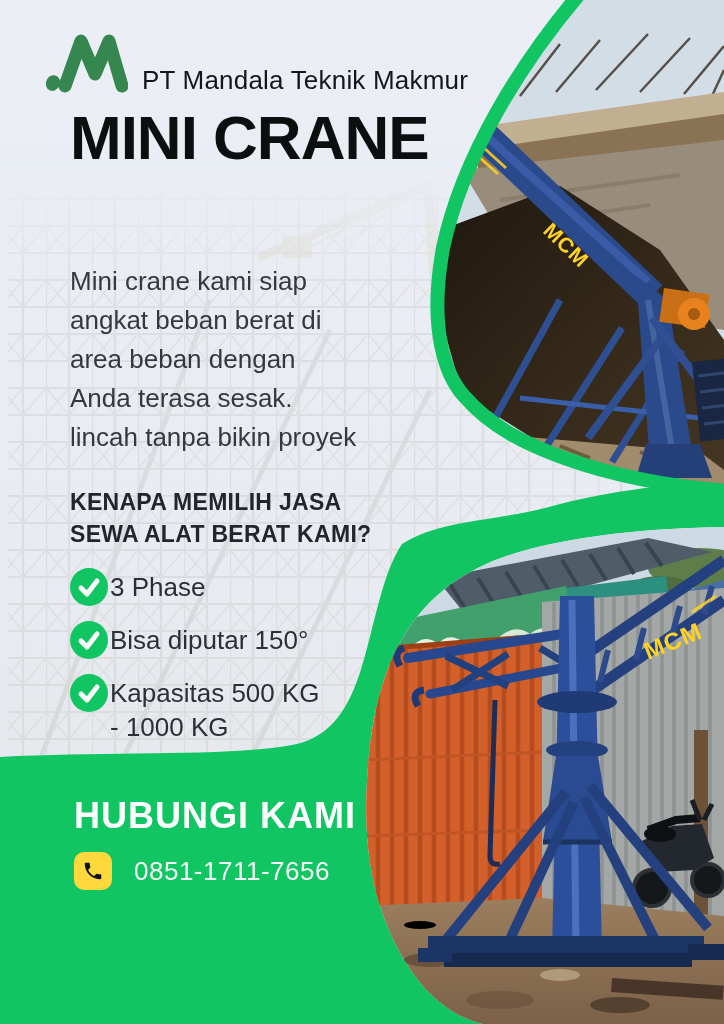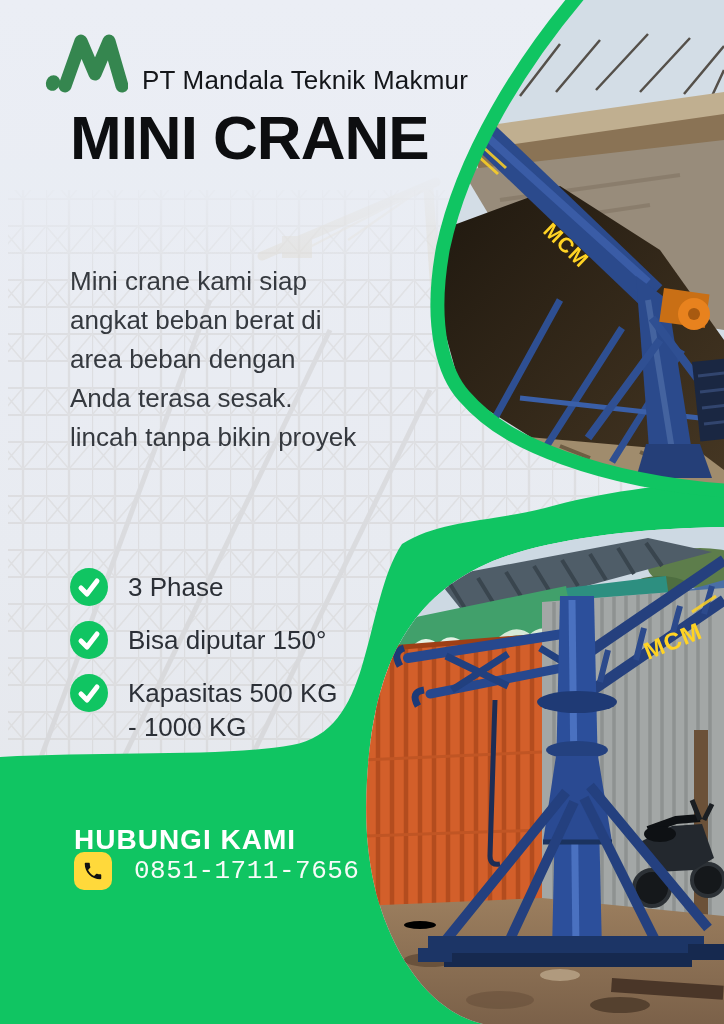--- a/index.html
+++ b/index.html
@@ -11,30 +11,30 @@
   .canvas *{box-sizing:border-box;}
   svg.bg{position:absolute;inset:0;display:block;}
   .abs{position:absolute;}
 
   .brand-row{left:40px;top:24px;display:flex;align-items:flex-end;gap:14px;}
   .company{font-size:26px;color:#14161a;letter-spacing:.2px;}
   .title{left:70px;top:102px;font-size:62px;font-weight:bold;color:#0d0e10;letter-spacing:-1px;}
   .intro{left:70px;top:218px;font-size:26px;line-height:39px;color:#35393f;margin-top:44px;}
   .why{left:70px;top:486px;font-size:23px;line-height:32px;font-weight:bold;color:#22262c;letter-spacing:.3px;}
   .benefits{left:70px;top:568px;list-style:none;margin:0;padding:0;}
-  .benefit{display:flex;align-items:flex-start;gap:20px;margin-bottom:15px;}
+  .benefit{display:flex;align-items:flex-start;gap:2px;margin-bottom:15px;}
   .benefit .txt{font-size:26px;line-height:34px;color:#2b2f36;padding-top:2px;}
   .check{width:38px;height:38px;flex:0 0 38px;}
 
-  .contact-heading{left:74px;top:795px;font-size:28px;font-weight:bold;color:#ffffff;letter-spacing:1px;margin-top:29px;}
+  .contact-heading{left:74px;top:795px;font-size:36px;font-weight:bold;color:#ffffff;letter-spacing:1px;}
   .contact-row{display:flex;align-items:center;gap:22px;}
   .row-phone{left:74px;top:852px;}
   .row-web{left:74px;top:910px;}
   .icon-badge{width:38px;height:38px;border-radius:10px;background:#ffd93b;display:flex;align-items:center;justify-content:center;}
-  .contact-txt{font-size:26px;color:#f7fbf8;letter-spacing:.5px;font-family:Liberation Mono, monospace;}
+  .contact-txt{font-size:26px;color:#f7fbf8;letter-spacing:.5px;}
 </style>
 </head>
 <body>
 
 <div class="canvas">
 
   <svg class="bg" width="724" height="1024" viewBox="0 0 724 1024">
     <defs>
       <linearGradient id="pagebg" x1="0" y1="0" x2="0" y2="1">
         <stop offset="0" stop-color="#ebeef5"></stop>
@@ -216,20 +216,24 @@
   <div class="abs title">MINI CRANE</div>
 
   <div class="abs intro">
     <div>Mini crane kami siap</div>
     <div>angkat beban berat di</div>
     <div>area beban dengan</div>
     <div>Anda terasa sesak.</div>
     <div>lincah tanpa bikin proyek</div>
   </div>
 
+  <div class="abs why">
+    <div>KENAPA MEMILIH JASA</div>
+    <div>SEWA ALAT BERAT KAMI?</div>
+  </div>
 
   <ul class="abs benefits">
     <li class="benefit">
       <svg class="check" viewBox="0 0 38 38">
         <circle cx="19" cy="19" r="19" fill="#10c562"></circle>
         <path d="M11 20 L17 26 L27 13" fill="none" stroke="#ffffff" stroke-width="5" stroke-linecap="round" stroke-linejoin="round"></path>
       </svg>
       <div class="txt">
         <div>3 Phase</div>
           <div></div>

